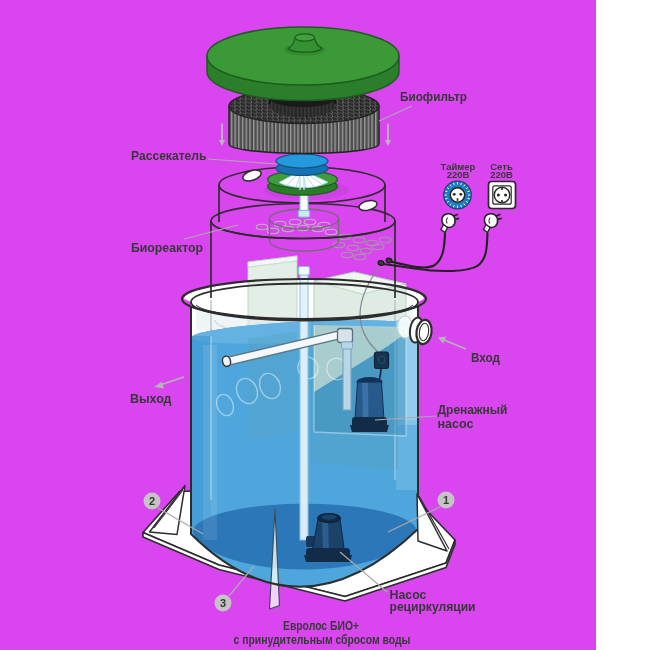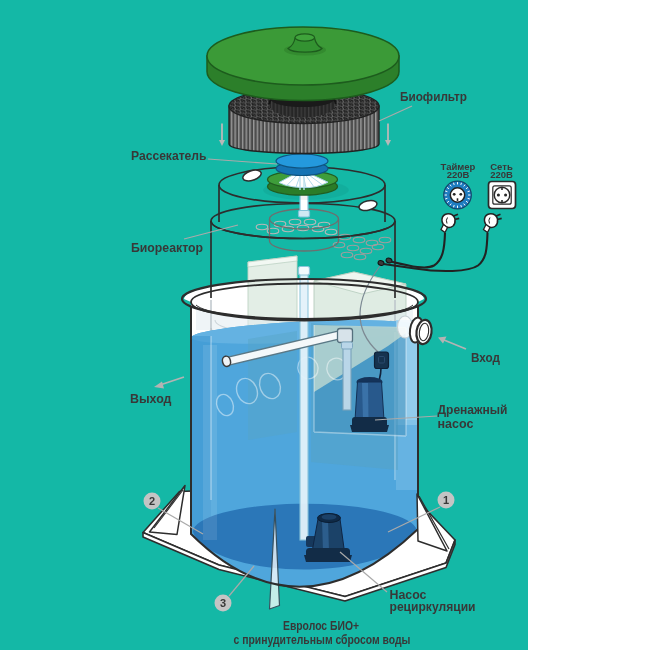--- a/index.html
+++ b/index.html
@@ -1,16 +1,16 @@
 <!DOCTYPE html>
 <html><head>
 <meta charset="utf-8">
 <style>
   html,body{margin:0;padding:0;background:#ffffff;}
-  #stage{position:relative;width:528px;height:650px;background:#14b8a6;overflow:hidden;}
+  #stage{position:relative;width:596px;height:650px;background:#d946ef;overflow:hidden;}
   svg{position:absolute;left:0;top:0;}
   text{font-family:"Liberation Sans",sans-serif;font-weight:bold;fill:#383838;}
 </style>
 </head>
 <body>
 <div id="stage">
 <svg width="650" height="650" viewBox="0 0 650 650">
 <defs>
   <pattern id="tubes" x="0.4" y="0" width="3.7" height="10" patternUnits="userSpaceOnUse">
     <rect x="0" y="0" width="3.7" height="10" fill="#6e6e6e"></rect>

